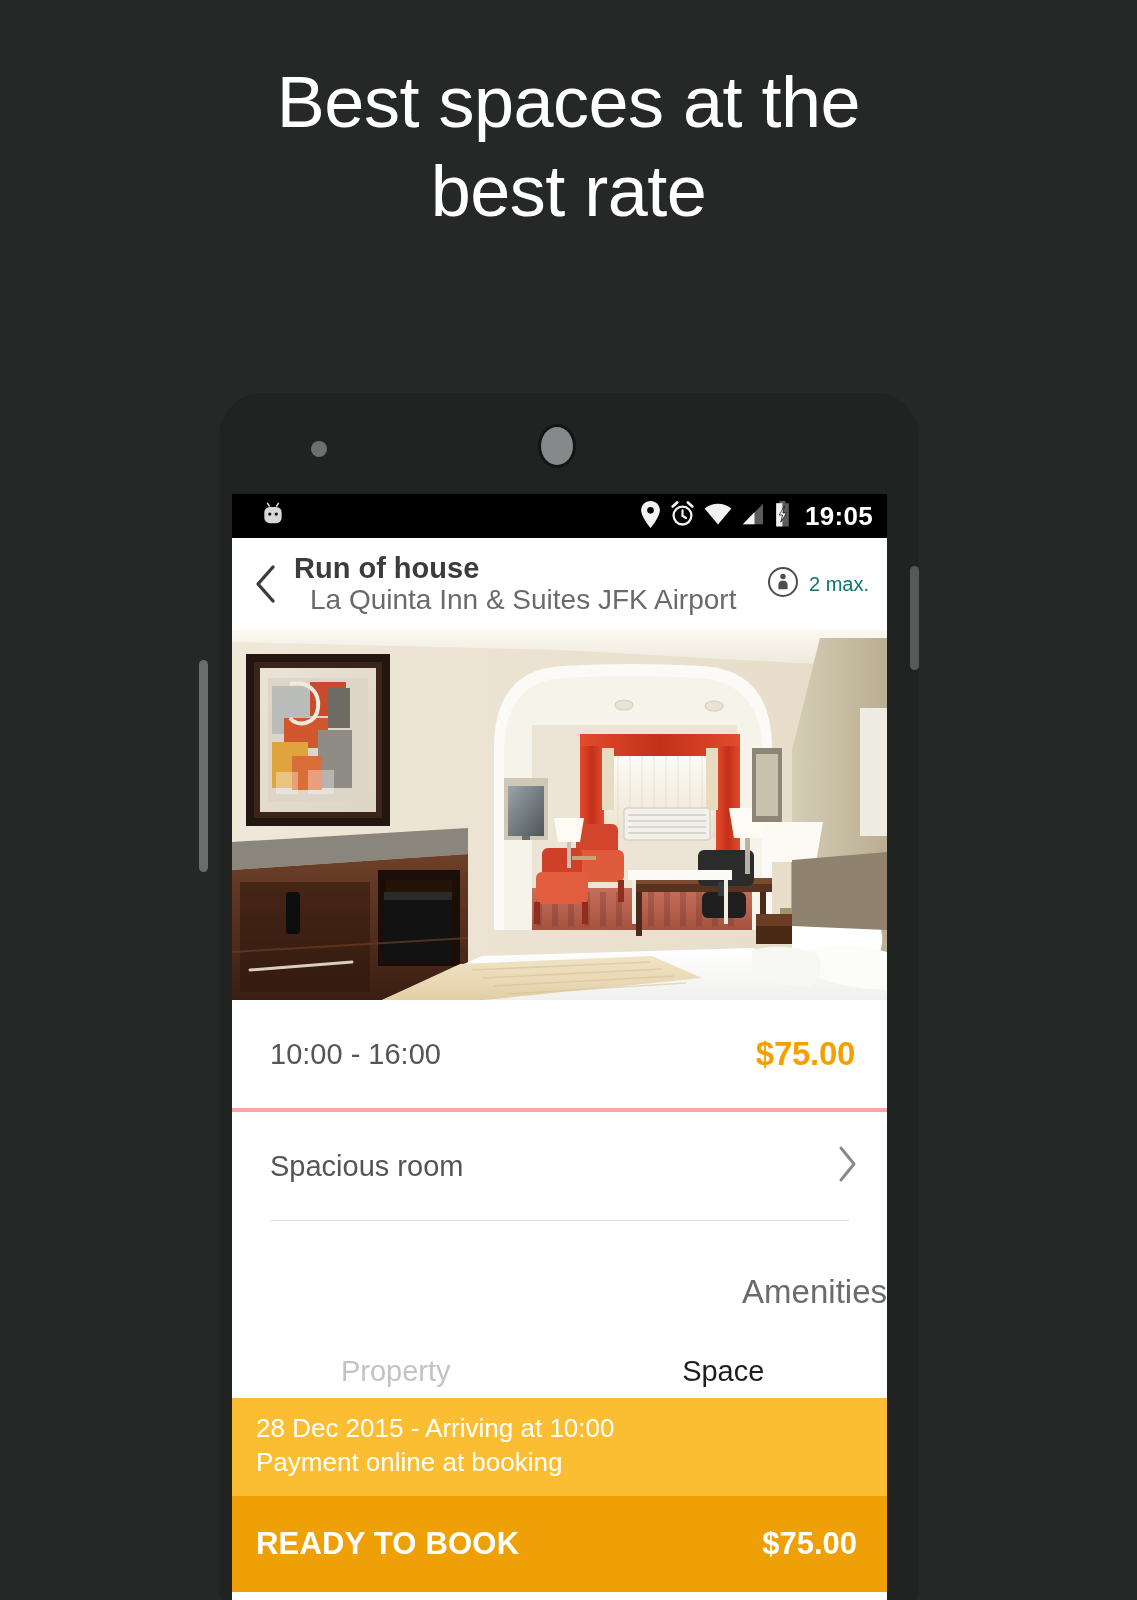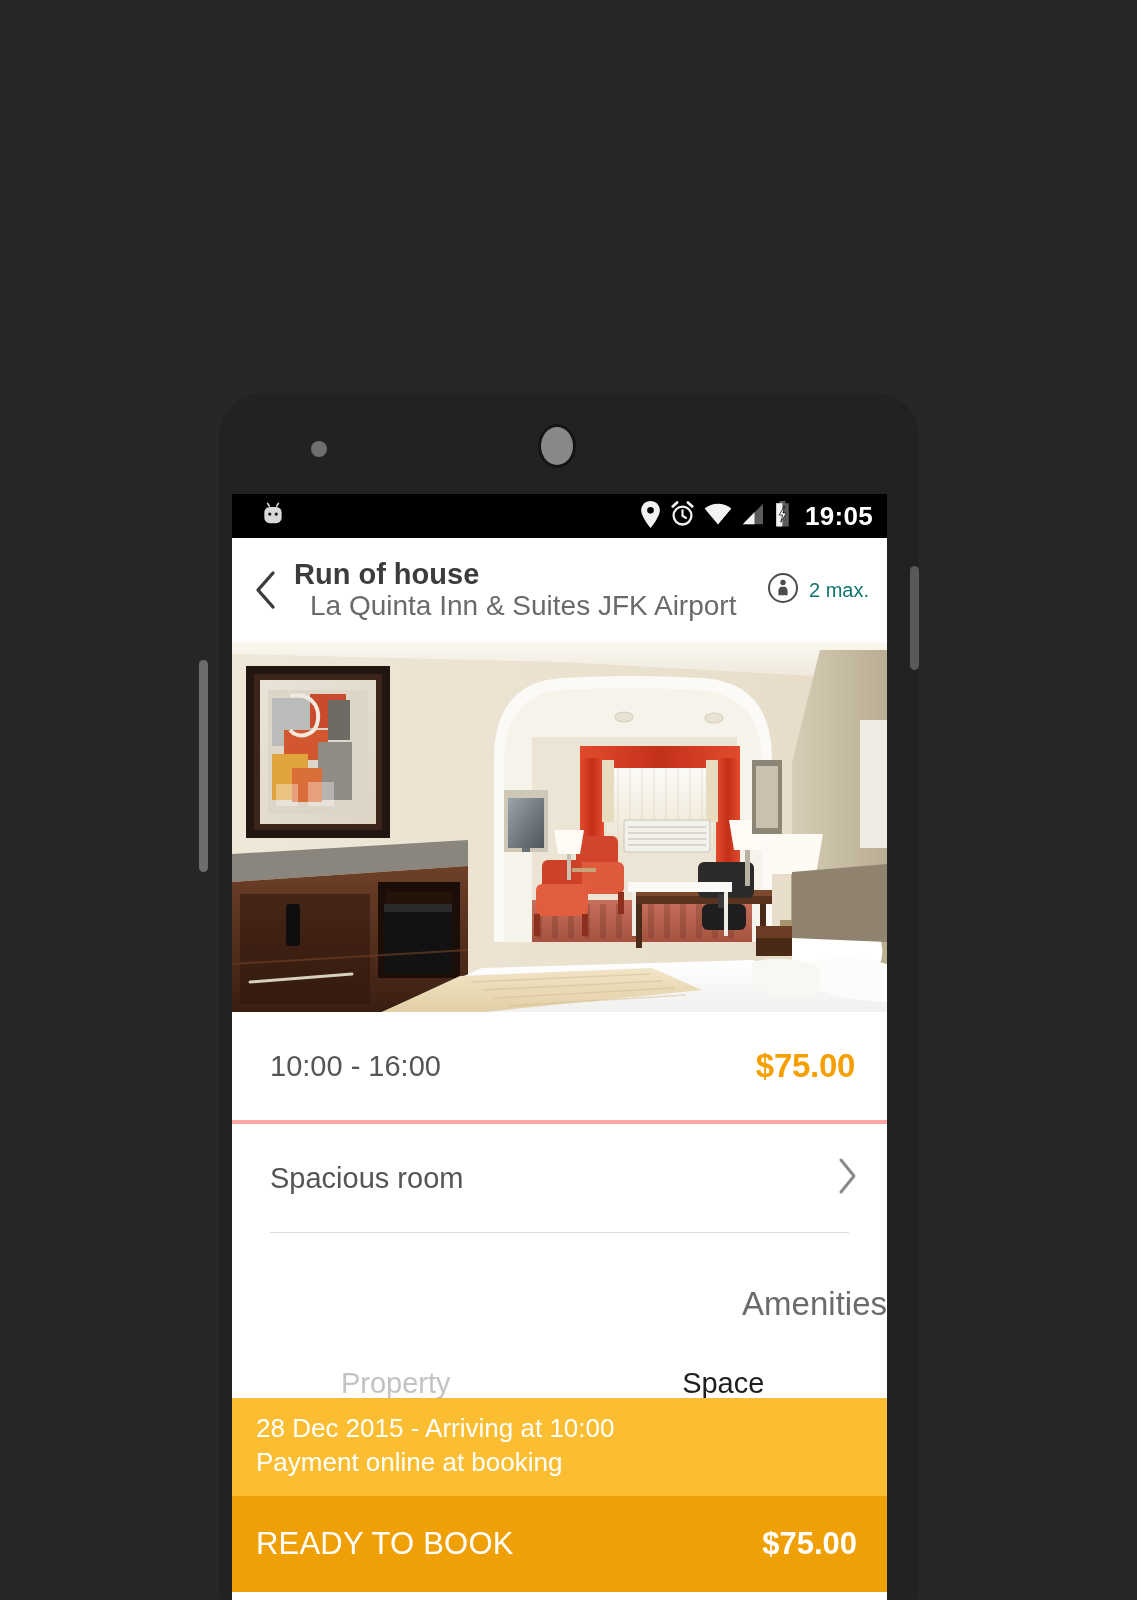--- a/index.html
+++ b/index.html
@@ -64,21 +64,21 @@
     display: flex; align-items: center;
     padding: 0 14px 0 28px; gap: 0;
   }
   .sb-left { display: flex; align-items: center; gap: 6px; flex: 1; }
   .sb-right { display: flex; align-items: center; gap: 9px; }
   .sb-time { color: #fff; font-size: 26px; font-weight: 700; letter-spacing: .3px; margin-left: 5px; }
   .ic { display: block; }
 
   
   .appbar {
-    position: relative; height: 104px; background: #fff;
+    position: relative; height: 92px; background: #fff;
     display: flex; align-items: center; padding: 0 18px 0 16px;
   }
   .backchev { width: 36px; flex: 0 0 36px; display:flex; align-items:center; justify-content:center; }
   .titles { flex: 1; min-width: 0; padding-left: 10px; overflow: hidden; }
   .title-main {
     font-size: 29px; font-weight: 700; color: #3c3c3c;
     line-height: 1.12; white-space: nowrap;
   }
   .title-sub {
     font-size: 28px; font-weight: 400; color: #6a6a6a;
@@ -128,28 +128,32 @@
   .bottombars { position: absolute; left: 0; bottom: 8px; width: 655px; }
   .infobar {
     background: #FBBE32; padding: 14px 0 16px 24px; color: #ffffff;
   }
   .infobar .l1 { font-size: 26px; line-height: 1.3; }
   .infobar .l2 { font-size: 26px; line-height: 1.3; }
   .bookbar {
     background: #F0A007; height: 96px; display: flex; align-items: center;
     padding: 0 30px 0 24px; color: #ffffff;
   }
-  .bookbar .cta { flex: 1; font-size: 31px; font-weight: 400; letter-spacing: .2px; }
+  .bookbar .cta { flex: 1; font-size: 31px; font-weight: 700; letter-spacing: .2px; }
   .bookbar .amt { font-size: 31px; font-weight: 700; }
 </style>
 </head>
 <body>
 
 <div class="stage">
 
+  <div class="headline">
+    <div>Best spaces at the</div>
+    <div>best rate</div>
+  </div>
 
   <div class="phone"></div>
   <div class="bezel-sensor"></div>
   <div class="bezel-speaker"></div>
   <div class="btn-volume"></div>
   <div class="btn-power"></div>
 
   <div class="screen">
 
     <div class="statusbar">

